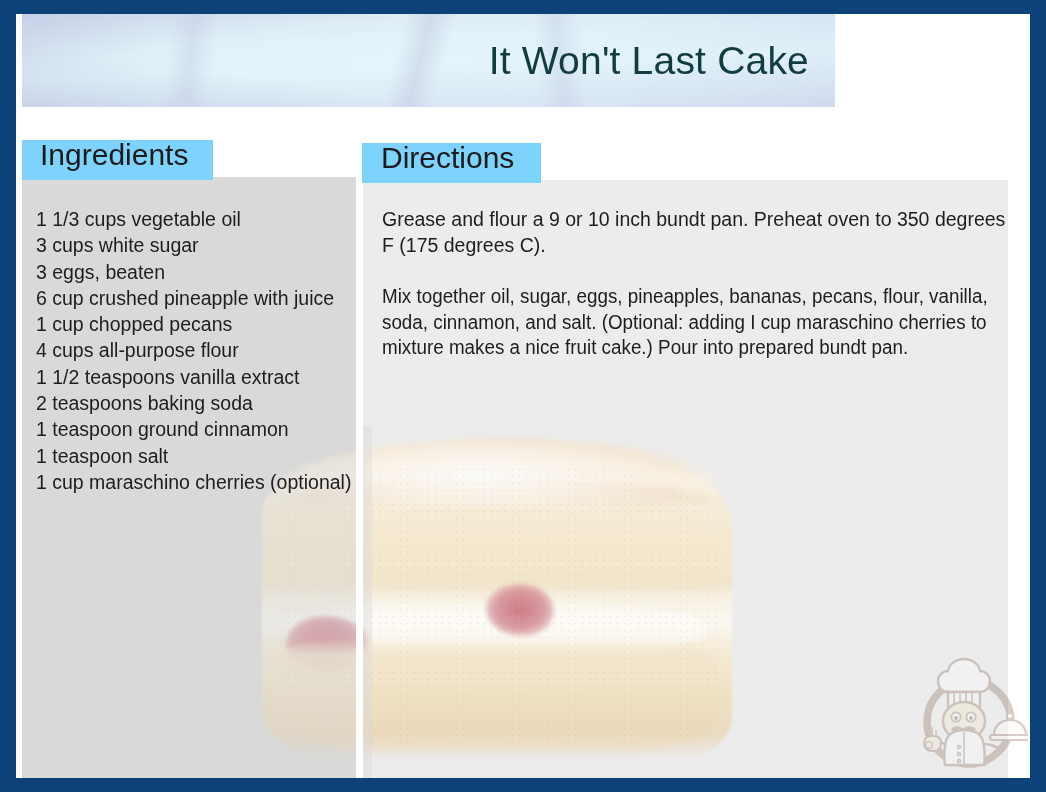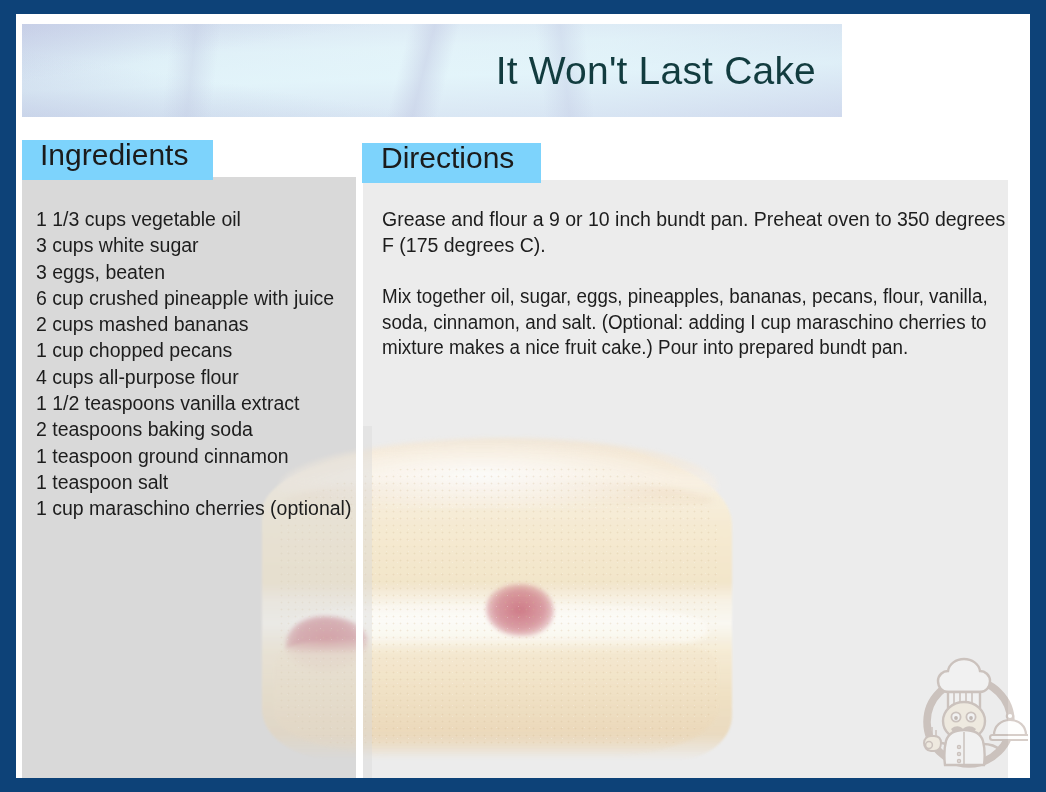--- a/index.html
+++ b/index.html
@@ -30,32 +30,31 @@
     width: 1014px;
     height: 764px;
     background: #ffffff;
     overflow: hidden;
   }
 
   
   #banner {
     position: absolute;
     left: 6px;
-    top: 10px;
+    top: 0;
     width: 813px;
     height: 93px;
     background:
       linear-gradient(104deg, rgba(255,255,255,0) 46%, rgba(196,203,228,0.55) 49%, rgba(255,255,255,0) 52%),
       linear-gradient(96deg, rgba(255,255,255,0) 18%, rgba(193,201,226,0.40) 21%, rgba(255,255,255,0) 24%),
       linear-gradient(84deg, rgba(255,255,255,0) 63%, rgba(196,204,229,0.42) 66%, rgba(255,255,255,0) 69%),
       linear-gradient(171deg, rgba(187,196,224,0.40) 0%, rgba(255,255,255,0) 26%),
       linear-gradient(9deg, rgba(187,196,224,0.45) 0%, rgba(255,255,255,0) 30%),
       linear-gradient(178deg, rgba(209,216,236,0.55) 0%, rgba(223,240,247,0.5) 30%, rgba(226,244,250,0.75) 55%, rgba(205,214,236,0.6) 100%),
       linear-gradient(90deg, #cdd6ec 0%, #dff0f8 16%, #e6f6fb 46%, #e2f2f9 72%, #d4dff0 100%);
-    padding-left: 7px;
   }
   #banner-title {
     position: absolute;
     right: 26px;
     top: 50%;
     transform: translateY(-50%);
     font-size: 39px;
     color: #123c3f;
     letter-spacing: 0.2px;
     white-space: nowrap;
@@ -335,21 +334,20 @@
     </div>
     <div id="tab-directions">
       <div id="tab-directions-label">Directions</div>
     </div>
 
     <div id="ingredients-list">
         <div class="ing">1 1/3 cups vegetable oil</div>
         <div class="ing">3 cups white sugar</div>
         <div class="ing">3 eggs, beaten</div>
         <div class="ing">6 cup crushed pineapple with juice</div>
-        <div class="ing">2 cups mashed bananas</div>
         <div class="ing">1 cup chopped pecans</div>
         <div class="ing">4 cups all-purpose flour</div>
         <div class="ing">1 1/2 teaspoons vanilla extract</div>
         <div class="ing">2 teaspoons baking soda</div>
         <div class="ing">1 teaspoon ground cinnamon</div>
         <div class="ing">1 teaspoon salt</div>
         <div class="ing">1 cup maraschino cherries (optional)</div>
       </div>
 
     <div id="directions-body">

